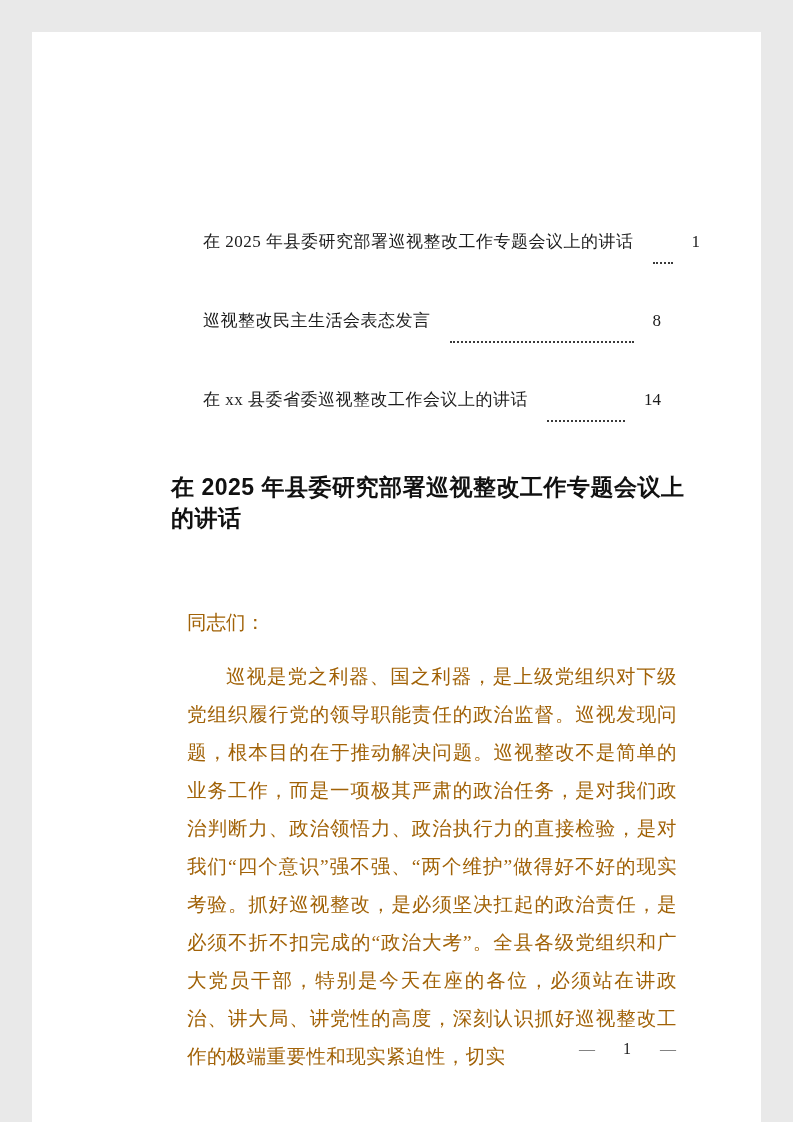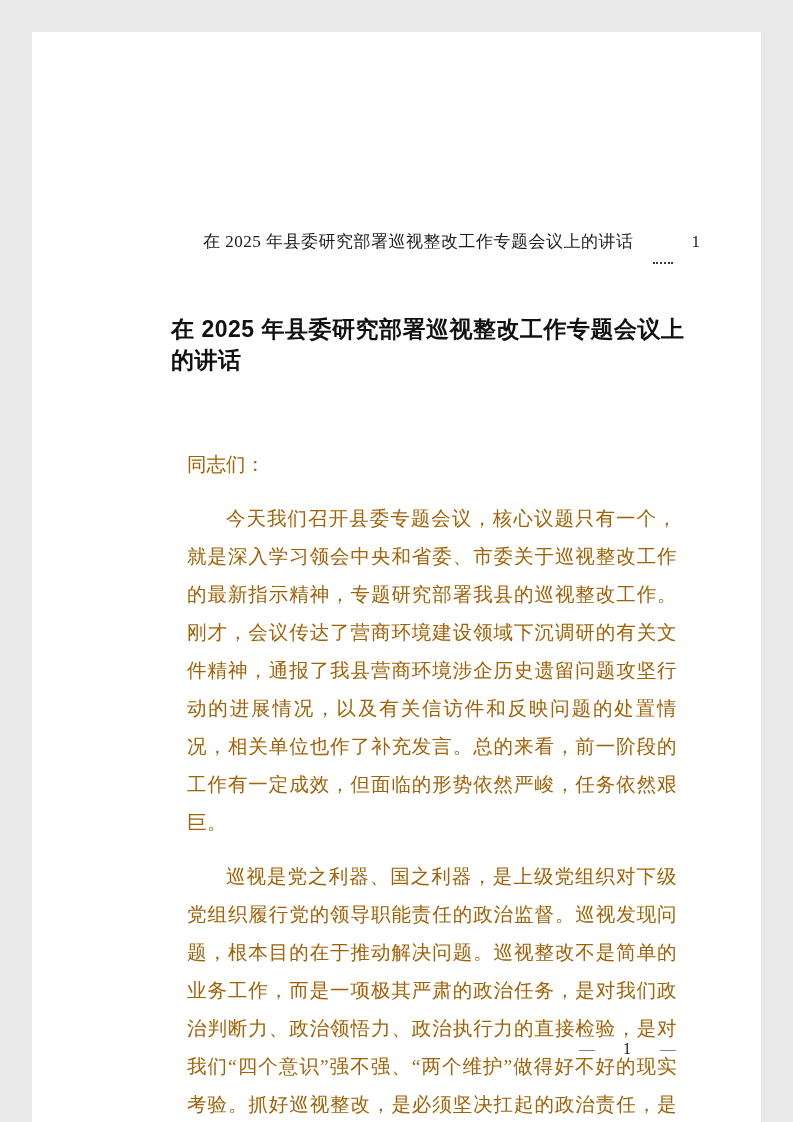--- a/index.html
+++ b/index.html
@@ -77,27 +77,36 @@
 
 <div class="page">
   <div class="content">
 
     <div class="toc">
       <div class="toc-row">
         <span class="toc-title">在 2025 年县委研究部署巡视整改工作专题会议上的讲话</span>
         <span class="toc-leader"></span>
         <span class="toc-page">1</span>
       </div>
+      <div class="toc-row">
+        <span class="toc-title">巡视整改民主生活会表态发言</span>
+        <span class="toc-leader"></span>
+        <span class="toc-page">8</span>
+      </div>
+      <div class="toc-row">
+        <span class="toc-title">在 xx 县委省委巡视整改工作会议上的讲话</span>
+        <span class="toc-leader"></span>
+        <span class="toc-page">14</span>
+      </div>
     </div>
 
     <h1 class="doc-title">在 2025 年县委研究部署巡视整改工作专题会议上的讲话</h1>
 
     <div class="body-text">
       <p class="salutation">同志们：</p>
-      <p class="para">今天我们召开县委专题会议，核心议题只有一个，就是深入学习领会中央和省委、市委关于巡视整改工作的最新指示精神，专题研究部署我县的巡视整改工作。刚才，会议传达了营商环境建设领域下沉调研的有关文件精神，通报了我县营商环境涉企历史遗留问题攻坚行动的进展情况，以及有关信访件和反映问题的处置情况，相关单位也作了补充发言。总的来看，前一阶段的工作有一定成效，但面临的形势依然严峻，任务依然艰巨。</p>
       <p class="para">巡视是党之利器、国之利器，是上级党组织对下级党组织履行党的领导职能责任的政治监督。巡视发现问题，根本目的在于推动解决问题。巡视整改不是简单的业务工作，而是一项极其严肃的政治任务，是对我们政治判断力、政治领悟力、政治执行力的直接检验，是对我们“四个意识”强不强、“两个维护”做得好不好的现实考验。抓好巡视整改，是必须坚决扛起的政治责任，是必须不折不扣完成的“政治大考”。全县各级党组织和广大党员干部，特别是今天在座的各位，必须站在讲政治、讲大局、讲党性的高度，深刻认识抓好巡视整改工作的极端重要性和现实紧迫性，切实</p>
     </div>
 
   </div>
 
   <div class="footer">
     <span class="dash">—</span>
     <span class="num">1</span>
     <span class="dash">—</span>
   </div>

